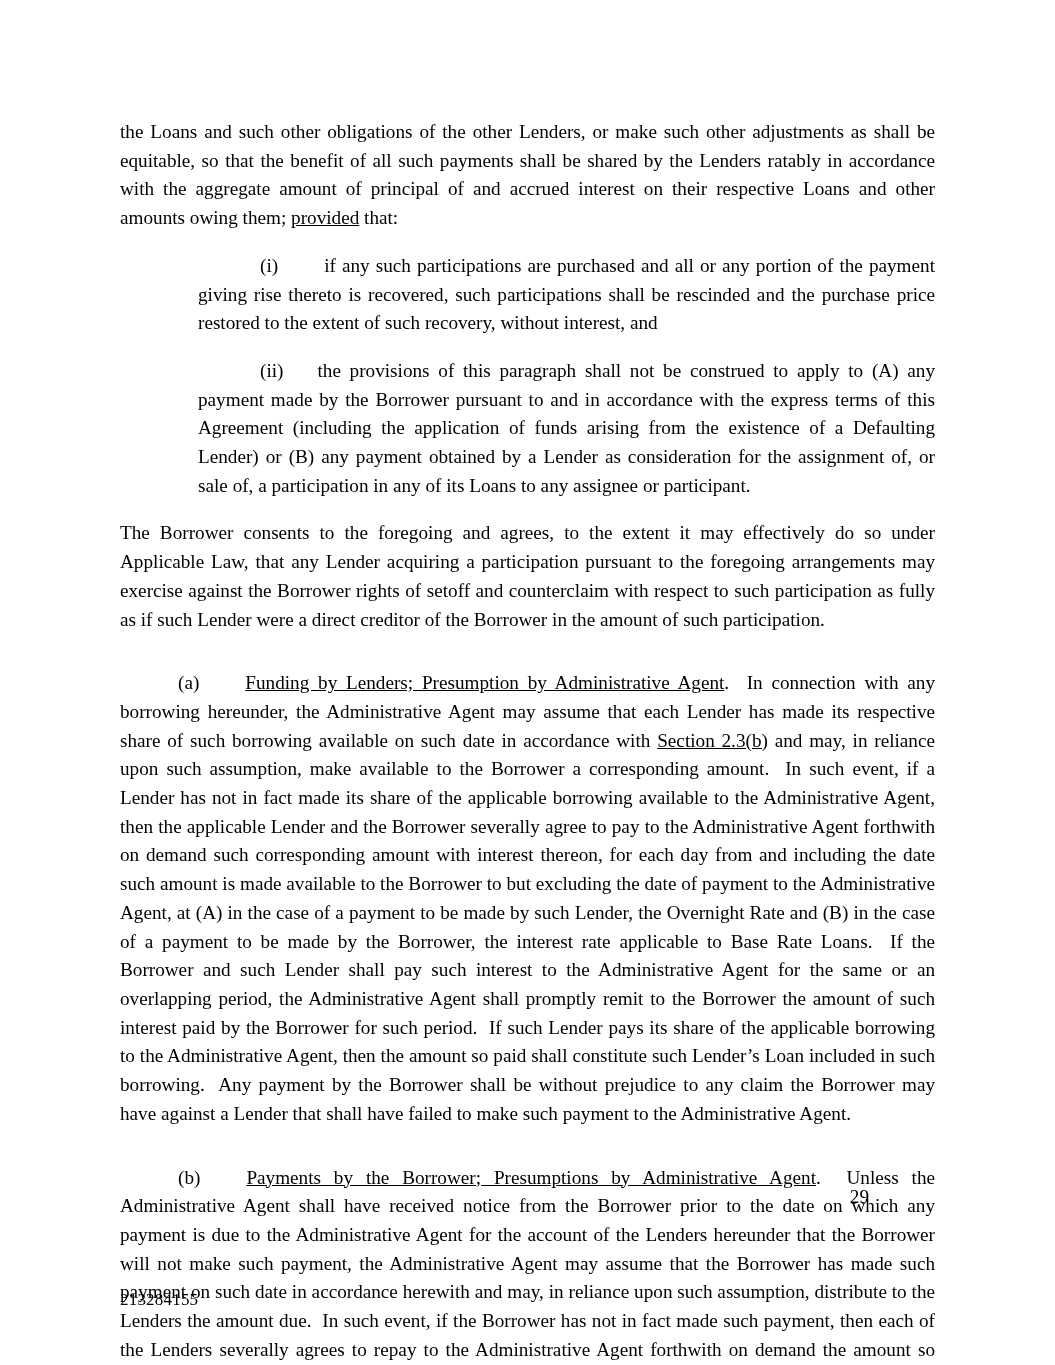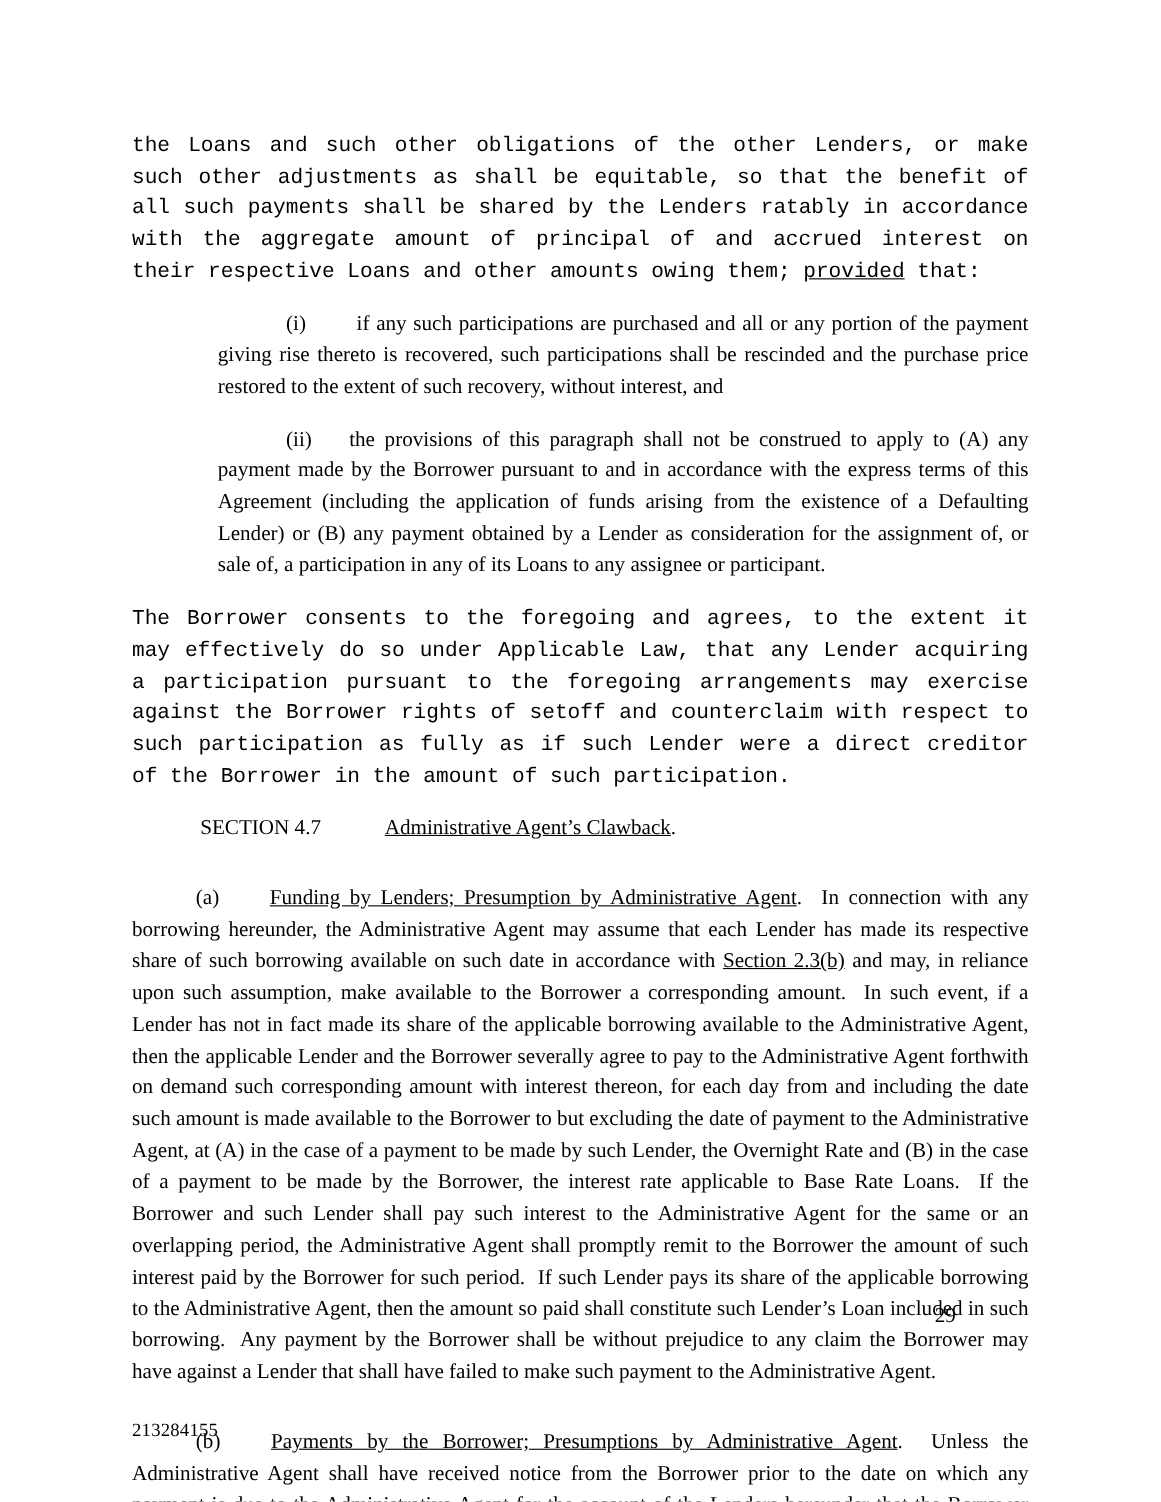--- a/index.html
+++ b/index.html
@@ -27,21 +27,20 @@
   }
   p {
     margin: 0 0 19px 0;
     font-size: 19.2px;
     line-height: 1.495;
     text-align: justify;
     text-justify: inter-word;
   }
   p.body {
     text-indent: 0;
-    font-family: Liberation Mono, monospace;
   }
   p.indent-first {
     text-indent: 58px;
     margin-top: 35px;
   }
   p.sub {
     margin-left: 78px;
     text-indent: 62px;
   }
   p.section-head {
@@ -86,21 +85,20 @@
   <div class="content">
 
     <p class="body"><span>the Loans and such other obligations of the other Lenders, or make such other adjustments as shall be equitable, so that the benefit of all such payments shall be shared by the Lenders ratably in accordance with the aggregate amount of principal of and accrued interest on their respective Loans and other amounts owing them; </span><span class="u">provided</span><span> that:</span></p>
 
     <p class="sub"><span>(i)</span><span class="gap-md"></span><span>if any such participations are purchased and all or any portion of the payment giving rise thereto is recovered, such participations shall be rescinded and the purchase price restored to the extent of such recovery, without interest, and</span></p>
 
     <p class="sub"><span>(ii)</span><span class="gap-sm"></span><span>the provisions of this paragraph shall not be construed to apply to (A) any payment made by the Borrower pursuant to and in accordance with the express terms of this Agreement (including the application of funds arising from the existence of a Defaulting Lender) or (B) any payment obtained by a Lender as consideration for the assignment of, or sale of, a participation in any of its Loans to any assignee or participant.</span></p>
 
     <p class="body">The Borrower consents to the foregoing and agrees, to the extent it may effectively do so under Applicable Law, that any Lender acquiring a participation pursuant to the foregoing arrangements may exercise against the Borrower rights of setoff and counterclaim with respect to such participation as fully as if such Lender were a direct creditor of the Borrower in the amount of such participation.</p>
 
-    <p class="section-head"><span>SECTION 4.7</span><span class="gap-lg"></span><span class="u">Administrative Agent’s Clawback</span><span>.</span></p>
 
     <p class="indent-first"><span>(a)</span><span class="gap-md"></span><span class="u">Funding by Lenders; Presumption by Administrative Agent</span><span>.&nbsp; In connection with any borrowing hereunder, the Administrative Agent may assume that each Lender has made its respective share of such borrowing available on such date in accordance with </span><span class="u">Section 2.3(b)</span><span> and may, in reliance upon such assumption, make available to the Borrower a corresponding amount.&nbsp; In such event, if a Lender has not in fact made its share of the applicable borrowing available to the Administrative Agent, then the applicable Lender and the Borrower severally agree to pay to the Administrative Agent forthwith on demand such corresponding amount with interest thereon, for each day from and including the date such amount is made available to the Borrower to but excluding the date of payment to the Administrative Agent, at (A) in the case of a payment to be made by such Lender, the Overnight Rate and (B) in the case of a payment to be made by the Borrower, the interest rate applicable to Base Rate Loans.&nbsp; If the Borrower and such Lender shall pay such interest to the Administrative Agent for the same or an overlapping period, the Administrative Agent shall promptly remit to the Borrower the amount of such interest paid by the Borrower for such period.&nbsp; If such Lender pays its share of the applicable borrowing to the Administrative Agent, then the amount so paid shall constitute such Lender’s Loan included in such borrowing.&nbsp; Any payment by the Borrower shall be without prejudice to any claim the Borrower may have against a Lender that shall have failed to make such payment to the Administrative Agent.</span></p>
 
     <p class="indent-first"><span>(b)</span><span class="gap-md"></span><span class="u">Payments by the Borrower; Presumptions by Administrative Agent</span><span>.&nbsp; Unless the Administrative Agent shall have received notice from the Borrower prior to the date on which any payment is due to the Administrative Agent for the account of the Lenders hereunder that the Borrower will not make such payment, the Administrative Agent may assume that the Borrower has made such payment on such date in accordance herewith and may, in reliance upon such assumption, distribute to the Lenders the amount due.&nbsp; In such event, if the Borrower has not in fact made such payment, then each of the Lenders severally agrees to repay to the Administrative Agent forthwith on demand the amount so distributed to such Lender, with interest thereon, for each day from and including the date such amount is distributed to it to but excluding the date of payment to the Administrative Agent, at the Overnight Rate.</span></p>
 
   </div>
 
   <div class="footer-num">29</div>
   <div class="footer-id">213284155</div>
 </div>

